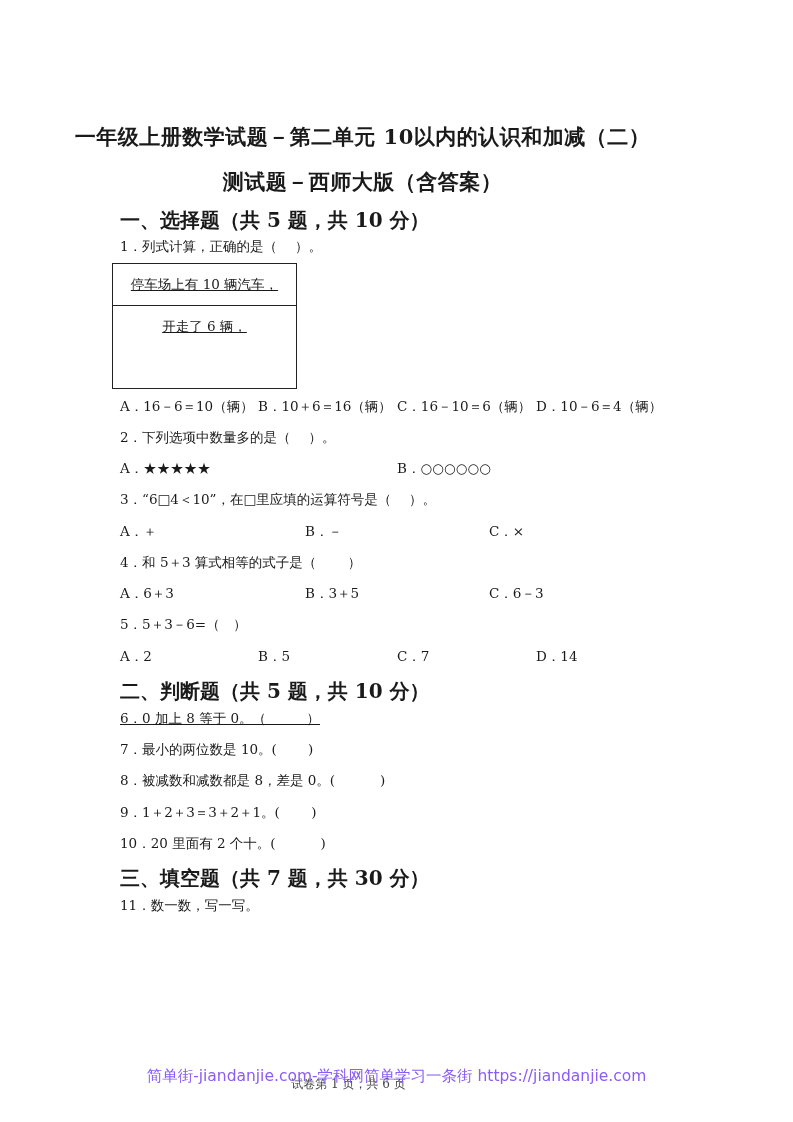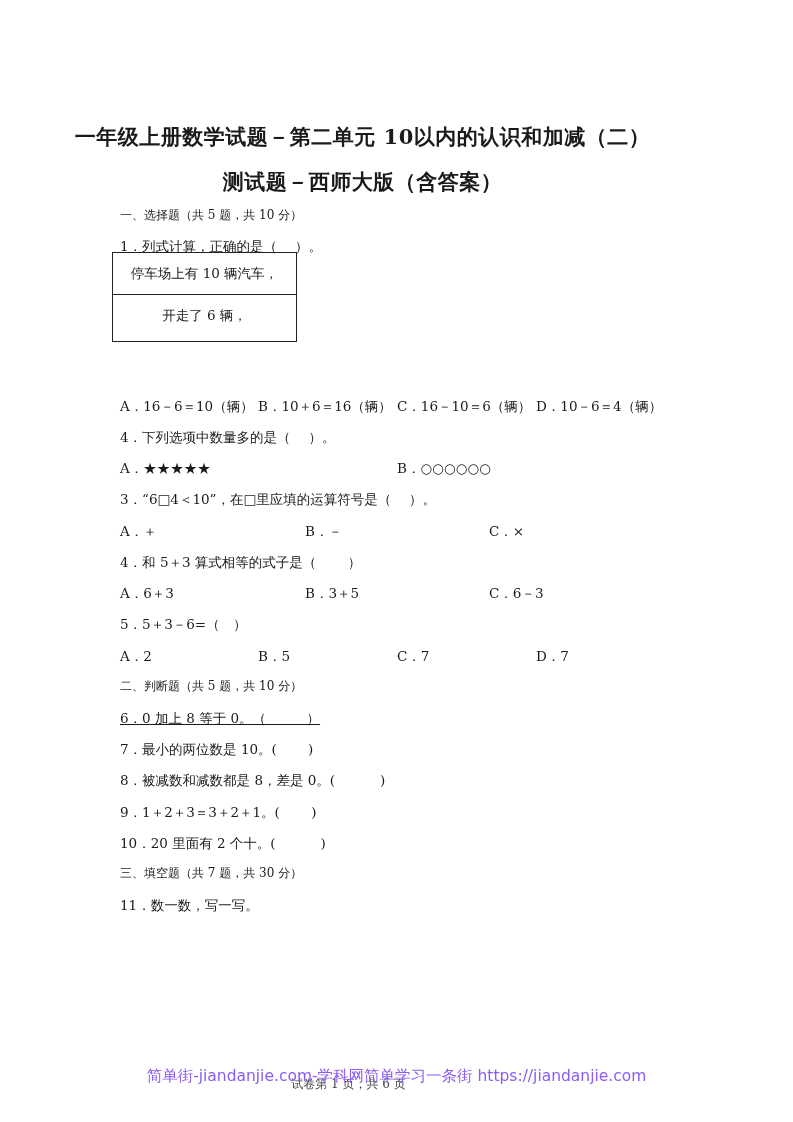--- a/index.html
+++ b/index.html
@@ -2,25 +2,25 @@
 <html><head>
   <meta charset="utf-8">
   <style>
     html, body { margin: 0; padding: 0; background: #ffffff; }
     body { width: 793px; height: 1122px; position: relative; overflow: hidden;
       font-family: "DejaVu Serif", "Liberation Serif", serif; color: #1a1a1a; }
     .title { position: absolute; left: 0; width: 725px; text-align: center;
       font-size: 21px; font-weight: bold; letter-spacing: 0.5px; }
     .t1 { top: 123px; }
     .t2 { top: 168px; }
-    .section { position: absolute; left: 120px; font-size: 12px; font-weight: normal; }
+    .section { position: absolute; left: 120px; font-size: 20px; font-weight: bold; }
     .line { position: absolute; left: 120px; font-size: 13.5px; white-space: nowrap; }
     .opt { position: absolute; font-size: 13.5px; white-space: nowrap; }
-    .box { position: absolute; left: 112px; top: 252px; width: 185px; height: 90px;
-      border: 1px solid #222; box-sizing: border-box; }
+    .box { position: absolute; left: 112px; top: 263px; width: 185px; height: 126px;
+      border: 1px solid #222; box-sizing: border-box; text-decoration: underline; }
     .box .row { height: 42px; border-bottom: 1px solid #222; box-sizing: border-box;
       display: flex; align-items: center; justify-content: center; font-size: 13.5px; }
     .box .row:last-child { border-bottom: none; }
     .page-no { position: absolute; top: 1076px; left: 10px; width: 677px; text-align: center;
       font-size: 12px; color: #444; }
     .watermark { position: absolute; top: 1066px; left: 0; width: 793px; text-align: center;
       font-family: "DejaVu Sans", sans-serif; font-size: 15.5px; color: #8b5cf6; }
   </style>
 </head>
 <body>
@@ -33,39 +33,39 @@
 <div class="line" style="top:238px;">1．列式计算，正确的是（　 ）。</div>
 <div class="box">
   <div class="row">停车场上有 10 辆汽车，</div>
   <div class="row">开走了 6 辆，</div>
 </div>
 <div class="opt" style="top:398px; left:120px;">A．16－6＝10（辆）</div>
 <div class="opt" style="top:398px; left:258px;">B．10＋6＝16（辆）</div>
 <div class="opt" style="top:398px; left:397px;">C．16－10＝6（辆）</div>
 <div class="opt" style="top:398px; left:536px;">D．10－6＝4（辆）</div>
 
-<div class="line" style="top:429px;">4．下列选项中数量多的是（　 ）。</div>
+<div class="line" style="top:429px;">2．下列选项中数量多的是（　 ）。</div>
 <div class="opt" style="top:460px; left:120px;">A．★★★★★</div>
 <div class="opt" style="top:460px; left:397px;">B．○○○○○○</div>
 
 <div class="line" style="top:491px;">3．“6□4＜10”，在□里应填的运算符号是（　 ）。</div>
 <div class="opt" style="top:523px; left:120px;">A．＋</div>
 <div class="opt" style="top:523px; left:305px;">B．－</div>
 <div class="opt" style="top:523px; left:489px;">C．×</div>
 
 <div class="line" style="top:554px;">4．和 5＋3 算式相等的式子是（　　 ）</div>
 <div class="opt" style="top:585px; left:120px;">A．6＋3</div>
 <div class="opt" style="top:585px; left:305px;">B．3＋5</div>
 <div class="opt" style="top:585px; left:489px;">C．6－3</div>
 
 <div class="line" style="top:616px;">5．5＋3－6=（　）</div>
 <div class="opt" style="top:648px; left:120px;">A．2</div>
 <div class="opt" style="top:648px; left:258px;">B．5</div>
 <div class="opt" style="top:648px; left:397px;">C．7</div>
-<div class="opt" style="top:648px; left:536px;">D．7</div>
+<div class="opt" style="top:648px; left:536px;">D．14</div>
 
 <div class="section" style="top:678px;">二、判断题（共 5 题，共 10 分）</div>
 
 <div class="line" style="top:710px;text-decoration:underline;">6．0 加上 8 等于 0。（　　　）</div>
 <div class="line" style="top:741px;">7．最小的两位数是 10。(　　 )</div>
 <div class="line" style="top:772px;">8．被减数和减数都是 8，差是 0。(　　　 )</div>
 <div class="line" style="top:804px;">9．1＋2＋3＝3＋2＋1。(　　 )</div>
 <div class="line" style="top:835px;">10．20 里面有 2 个十。(　　　 )</div>
 
 <div class="section" style="top:865px;">三、填空题（共 7 题，共 30 分）</div>

